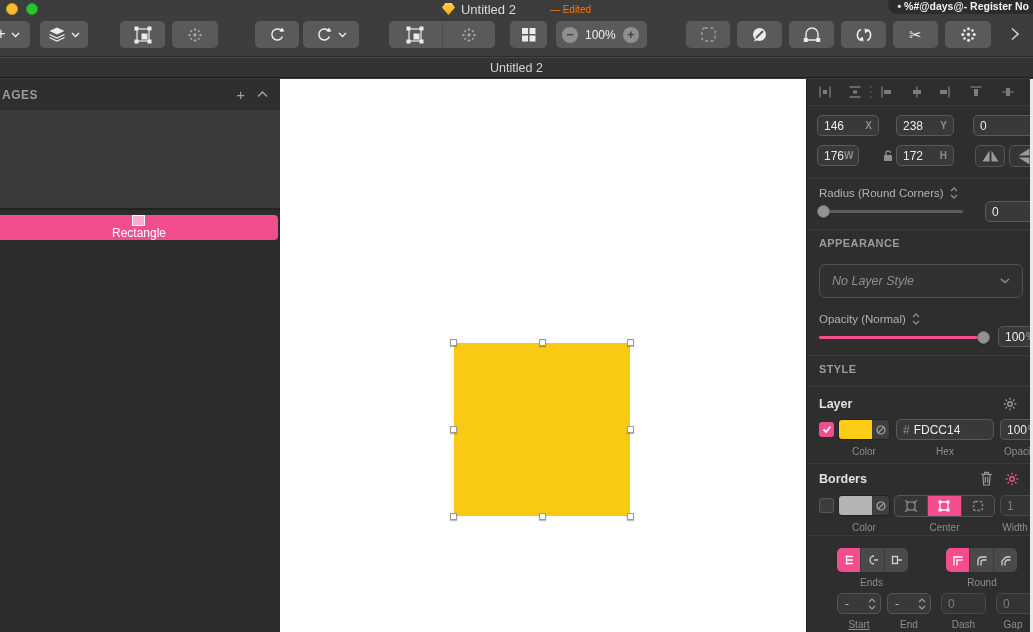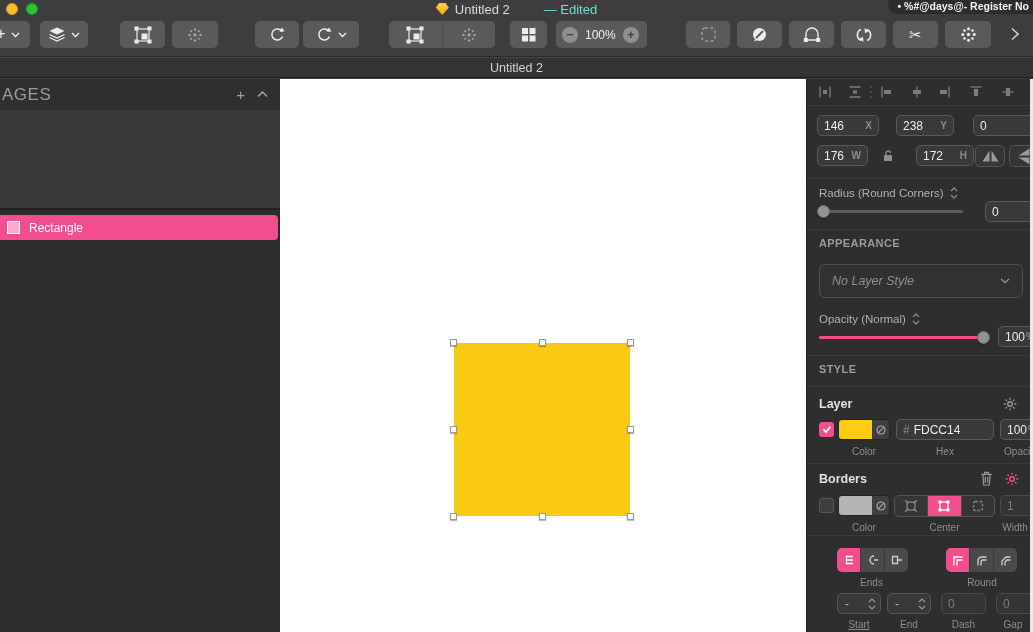--- a/index.html
+++ b/index.html
@@ -11,21 +11,21 @@
   
   .titlebar{position:absolute;left:0;top:0;width:100%;height:18px;background:#3d3d3d;}
   .traffic{position:absolute;left:6px;top:3px;display:flex;gap:8px;}
   .light{width:12px;height:12px;border-radius:50%;}
   .light.yellow{background:#f6be2f;border:1px solid #d89e23;box-sizing:border-box;}
   .light.green{background:#2ac632;border:1px solid #1f9e28;box-sizing:border-box;}
   .title-center{position:absolute;left:0;top:0;width:100%;height:18px;display:flex;align-items:center;justify-content:center;gap:6px;}
   .doc-gem{width:13px;height:12px;background:linear-gradient(180deg,#ffd43b,#f7a819);
            clip-path:polygon(25% 0,75% 0,100% 38%,50% 100%,0 38%);}
   .title-text{font-size:13px;color:#dcdcdc;}
-  .title-edited{font-size:13px;color:#5eead4;margin-left:28px;}
+  .title-edited{font-size:10px;color:#f97316;margin-left:28px;}
   .notif-pill{position:absolute;right:-6px;top:-4px;height:17px;padding:1px 10px 0 9px;
               background:#2c2c2c;border-radius:9px;display:flex;align-items:center;
               color:#f2f2f2;font-size:10.5px;font-weight:bold;white-space:nowrap;}
 
   .toolbar{position:absolute;left:0;top:18px;width:100%;height:39px;background:#3d3d3d;border-bottom:1px solid #2a2a2a;box-sizing:border-box;}
   .tbtn{position:absolute;top:3px;height:27px;background:#5a5a5a;border-radius:5px;
         display:flex;align-items:center;justify-content:center;color:#ececec;}
   .tbtn.dim{color:#9f9f9f;}
   .tbtn svg{display:block;}
   .tseg{position:absolute;top:3px;height:27px;background:#5a5a5a;border-radius:5px;display:flex;}
@@ -42,29 +42,29 @@
 
   .tabbar{position:absolute;left:0;top:57px;width:100%;height:21px;background:#333333;
           border-top:1px solid #474747;border-bottom:1px solid #1d1d1d;box-sizing:border-box;
           display:flex;align-items:center;justify-content:center;}
   .tabname{font-size:12.5px;color:#d4d4d4;}
 
   
   .left-sidebar{position:absolute;left:0;top:79px;width:280px;height:553px;background:#3a3a3a;overflow:hidden;}
   .pages-header{position:absolute;left:0;top:0;width:100%;height:31px;background:#2f2f2f;
                 display:flex;align-items:center;}
-  .pages-title{font-size:17px;font-weight:normal;letter-spacing:.5px;color:#9a9a9a;margin-left:2px;}
+  .pages-title{font-size:12px;font-weight:bold;letter-spacing:.5px;color:#9a9a9a;margin-left:2px;}
   .pages-actions{margin-left:auto;display:flex;align-items:center;gap:12px;margin-right:12px;color:#a2a2a2;}
   .pages-add{font-size:15px;line-height:1;}
   .page-row{position:absolute;left:0;top:33px;width:278px;height:22px;background:#474747;
             border-radius:0 4px 4px 0;display:flex;align-items:center;padding-left:5px;box-sizing:border-box;
             color:#e8e8e8;font-size:12px;}
   .layers-area{position:absolute;left:0;top:129px;width:100%;height:424px;background:#2c2c2c;border-top:2px solid #222;box-sizing:border-box;}
   .layer-row{position:absolute;left:0;top:5px;width:278px;height:25px;border-radius:0 4px 4px 0;
-             display:flex;align-items:center;color:#ffffff;font-size:12px;}
+             display:flex;align-items:center;color:#ffffff;font-size:12px;flex-direction:column;}
   .layer-thumb{width:13px;height:13px;margin:0 9px 0 7px;border:1px solid #ffffff;box-sizing:border-box;background:#f8add0;}
 
   
   .canvas{position:absolute;left:280px;top:79px;width:526px;height:553px;background:#ffffff;}
   .shape{position:absolute;left:174px;top:264px;width:176px;height:173px;}
   .handle{position:absolute;width:7px;height:7px;background:#ffffff;border:1px solid #9a9a9a;
           box-sizing:border-box;box-shadow:0 1px 1px rgba(0,0,0,.25);}
 
   
   .right-sidebar{position:absolute;left:806px;top:79px;width:227px;height:553px;background:#2e2e2e;
@@ -373,31 +373,31 @@
       <span class="unit">X</span>
     </div>
     <div class="field" style="left:89px;top:36px;width:58px;">
       <span>238</span>
       <span class="unit">Y</span>
     </div>
     <div class="field" style="left:166px;top:36px;width:73px;">
       <span>0</span>
     </div>
 
-    <div class="field" style="left:10px;top:66px;width:51px;">
+    <div class="field" style="left:10px;top:66px;width:42px;">
       <span>176</span>
       <span class="unit">W</span>
     </div>
     <div class="lockicon" style="left:76px;top:69px;">
       <svg width="10" height="13" viewBox="0 0 10 13">
           <rect x="1" y="6" width="8" height="6" rx="1" fill="currentColor"></rect>
           <path d="M3 6 V4 a2.2 2.2 0 0 1 4.4 0" fill="none" stroke="currentColor" stroke-width="1.3"></path>
         </svg>
     </div>
-    <div class="field" style="left:89px;top:66px;width:58px;margin-left:20px;">
+    <div class="field" style="left:89px;top:66px;width:58px;">
       <span>172</span>
       <span class="unit">H</span>
     </div>
     <div class="flipbtn" style="left:168px;top:66px;">
       <svg width="17" height="12" viewBox="0 0 17 12" fill="currentColor">
           <polygon points="7.5,0.5 7.5,11.5 0.5,11.5"></polygon>
           <polygon points="9.5,0.5 9.5,11.5 16.5,11.5"></polygon>
         </svg>
     </div>
     <div class="flipbtn" style="left:202px;top:66px;">

